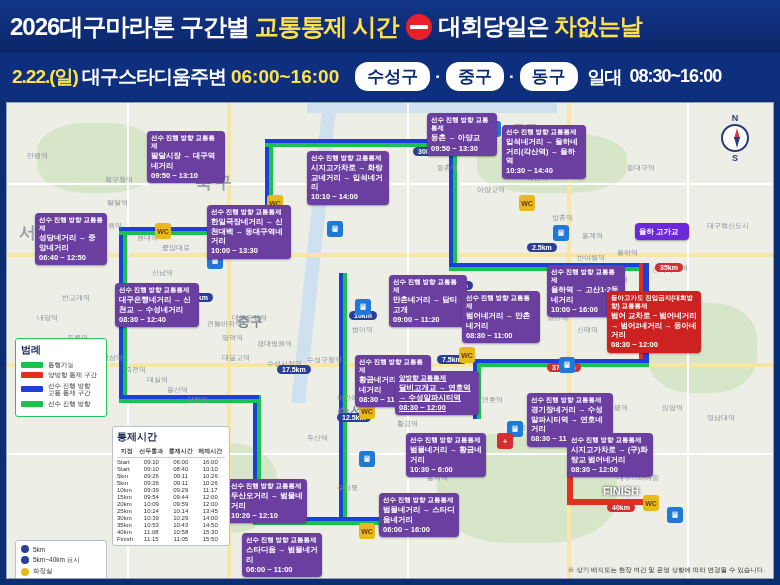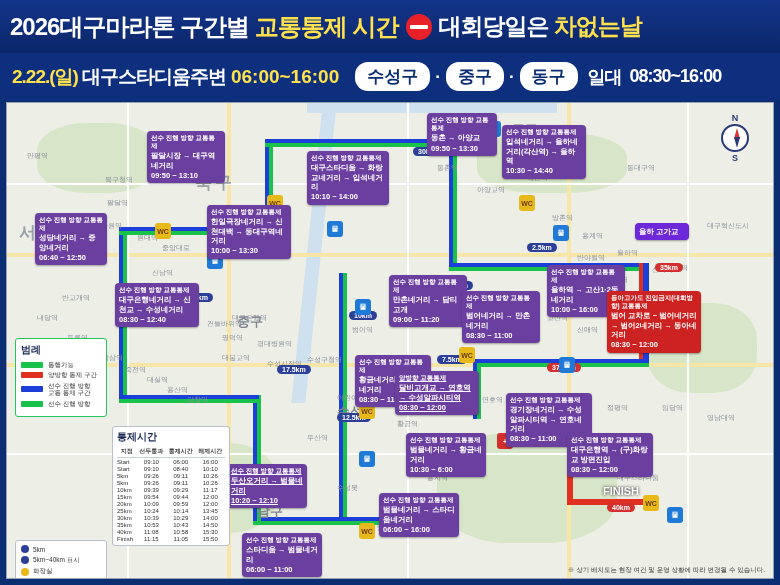--- a/index.html
+++ b/index.html
@@ -338,34 +338,34 @@
         <div class="mk" style="left: 352px; top: 420px;">WC</div>
         <div class="mk mk-blue" style="left: 500px; top: 318px;">물</div>
         <div class="mk mk-red" style="left: 490px; top: 330px;">+</div>
         <div class="mk" style="left: 636px; top: 392px;">WC</div>
         <div class="mk mk-blue" style="left: 660px; top: 404px;">물</div>
       </div>
     <div id="co-layer">
         <div class="co co-purple" style="left: 140px; top: 28px; width: 78px;"><span class="t">선수 진행 방향 교통통제</span><span class="h">팔달시장 → 대구역네거리</span><span class="h">09:50 ~ 13:10</span></div>
         <div class="co co-purple" style="left: 420px; top: 10px; width: 70px;"><span class="t">선수 진행 방향 교통통제</span><span class="h">동촌 → 아양교</span><span class="h">09:50 ~ 13:30</span></div>
         <div class="co co-purple" style="left: 495px; top: 22px; width: 84px;"><span class="t">선수 진행 방향 교통통제</span><span class="h">입석네거리 → 율하네거리(각산역) → 율하역</span><span class="h">10:30 ~ 14:40</span></div>
-        <div class="co co-purple" style="left: 300px; top: 48px; width: 82px;"><span class="t">선수 진행 방향 교통통제</span><span class="h">대구스타디움 → 화랑교네거리 → 입석네거리</span><span class="h">10:10 ~ 14:00</span></div>
+        <div class="co co-purple" style="left: 300px; top: 48px; width: 82px;"><span class="t">선수 진행 방향 교통통제</span><span class="h">시지고가차로 → 화랑교네거리 → 입석네거리</span><span class="h">10:10 ~ 14:00</span></div>
         <div class="co co-purple" style="left: 200px; top: 102px; width: 84px;"><span class="t">선수 진행 방향 교통통제</span><span class="h">한일극장네거리 → 신천대백 → 동대구역네거리</span><span class="h">10:00 ~ 13:30</span></div>
         <div class="co co-purple" style="left: 28px; top: 110px; width: 72px;"><span class="t">선수 진행 방향 교통통제</span><span class="h">성당네거리 → 중앙네거리</span><span class="h">06:40 ~ 12:50</span></div>
         <div class="co co-purple" style="left: 108px; top: 180px; width: 84px;"><span class="t">선수 진행 방향 교통통제</span><span class="h">대구은행네거리 → 신천교 → 수성네거리</span><span class="h">08:30 ~ 12:40</span></div>
         <div class="co co-purple" style="left: 382px; top: 172px; width: 78px;"><span class="t">선수 진행 방향 교통통제</span><span class="h">만촌네거리 → 담티고개</span><span class="h">09:00 ~ 11:20</span></div>
         <div class="co co-purple" style="left: 455px; top: 188px; width: 78px;"><span class="t">선수 진행 방향 교통통제</span><span class="h">범어네거리 → 만촌네거리</span><span class="h">08:30 ~ 11:00</span></div>
         <div class="co co-purple" style="left: 540px; top: 162px; width: 78px;"><span class="t">선수 진행 방향 교통통제</span><span class="h">율하역 → 고산1·2동네거리</span><span class="h">10:00 ~ 16:00</span></div>
         <div class="co co-purple" style="left: 348px; top: 252px; width: 76px;"><span class="t">선수 진행 방향 교통통제</span><span class="h">황금네거리 → 범어네거리</span><span class="h">08:30 ~ 11:30</span></div>
         <div class="co co-purple" style="left: 388px; top: 268px; width: 84px; text-decoration: underline;"><span class="t">양방향 교통통제</span><span class="h">달비고개교 → 연호역 → 수성알파시티역</span><span class="h">08:30 ~ 12:00</span></div>
-        <div class="co co-purple" style="left: 499px; top: 290px; width: 86px;"><span class="t">선수 진행 방향 교통통제</span><span class="h">경기장네거리 → 수성알파시티역 → 연호네거리</span><span class="h">08:30 ~ 11:00</span></div>
-        <div class="co co-purple" style="left: 560px; top: 330px; width: 86px;"><span class="t">선수 진행 방향 교통통제</span><span class="h">대구은행역 → (구)화랑교 방면진입</span><span class="h">08:30 ~ 12:00</span></div>
+        <div class="co co-purple" style="left: 520px; top: 290px; width: 86px;"><span class="t">선수 진행 방향 교통통제</span><span class="h">경기장네거리 → 수성알파시티역 → 연호네거리</span><span class="h">08:30 ~ 11:00</span></div>
+        <div class="co co-purple" style="left: 560px; top: 330px; width: 86px;"><span class="t">선수 진행 방향 교통통제</span><span class="h">시지고가차로 → (구)화랑교 범어네거리</span><span class="h">08:30 ~ 12:00</span></div>
         <div class="co co-purple" style="left: 372px; top: 330px; width: 80px; margin-left: 27px;"><span class="t">선수 진행 방향 교통통제</span><span class="h">범물네거리 → 황금네거리</span><span class="h">10:30 ~ 6:00</span></div>
         <div class="co co-purple" style="left: 372px; top: 390px; width: 80px;"><span class="t">선수 진행 방향 교통통제</span><span class="h">범물네거리 → 스타디움네거리</span><span class="h">06:00 ~ 16:00</span></div>
-        <div class="co co-purple" style="left: 220px; top: 361px; width: 80px; text-decoration: underline;"><span class="t">선수 진행 방향 교통통제</span><span class="h">두산오거리 → 범물네거리</span><span class="h">10:20 ~ 12:10</span></div>
+        <div class="co co-purple" style="left: 220px; top: 376px; width: 80px;"><span class="t">선수 진행 방향 교통통제</span><span class="h">두산오거리 → 범물네거리</span><span class="h">10:20 ~ 12:10</span></div>
         <div class="co co-purple" style="left: 235px; top: 430px; width: 80px;"><span class="t">선수 진행 방향 교통통제</span><span class="h">스타디움 → 범물네거리</span><span class="h">06:00 ~ 11:00</span></div>
         <div class="co co-red" style="left: 600px; top: 188px; width: 94px;"><span class="t">동아고가도 진입금지(대회방향) 교통통제</span><span class="h">범어 교차로 ~ 범어네거리 → 범어2네거리 → 동아네거리</span><span class="h">08:30 ~ 12:00</span></div>
         <div class="co co-navy" style="left: 628px; top: 120px; width: 54px;"><span class="t"></span><span class="h">율하 고가교</span><span class="h"></span></div>
       </div>
 
     <div class="finish" style="left:596px;top:382px;">FINISH</div>
 
     <div class="legend">
       <h4>범례</h4>
       <div class="lg-row">

